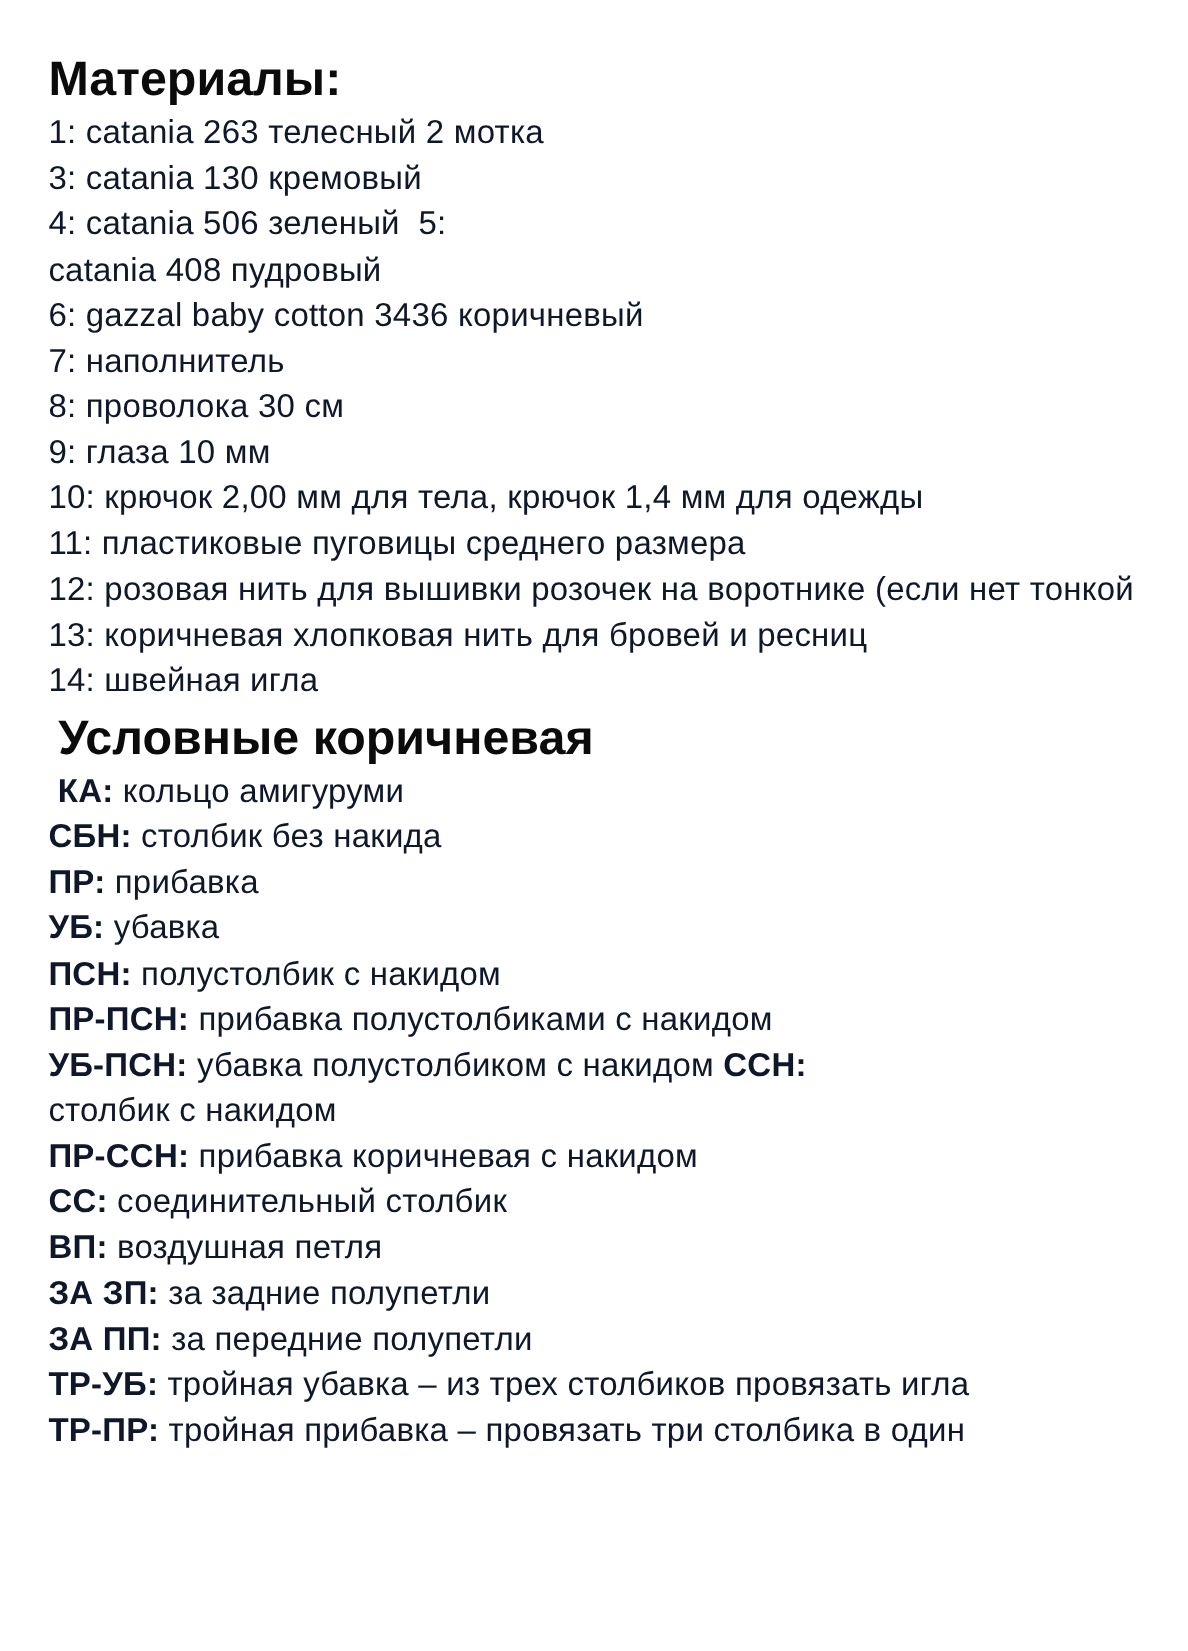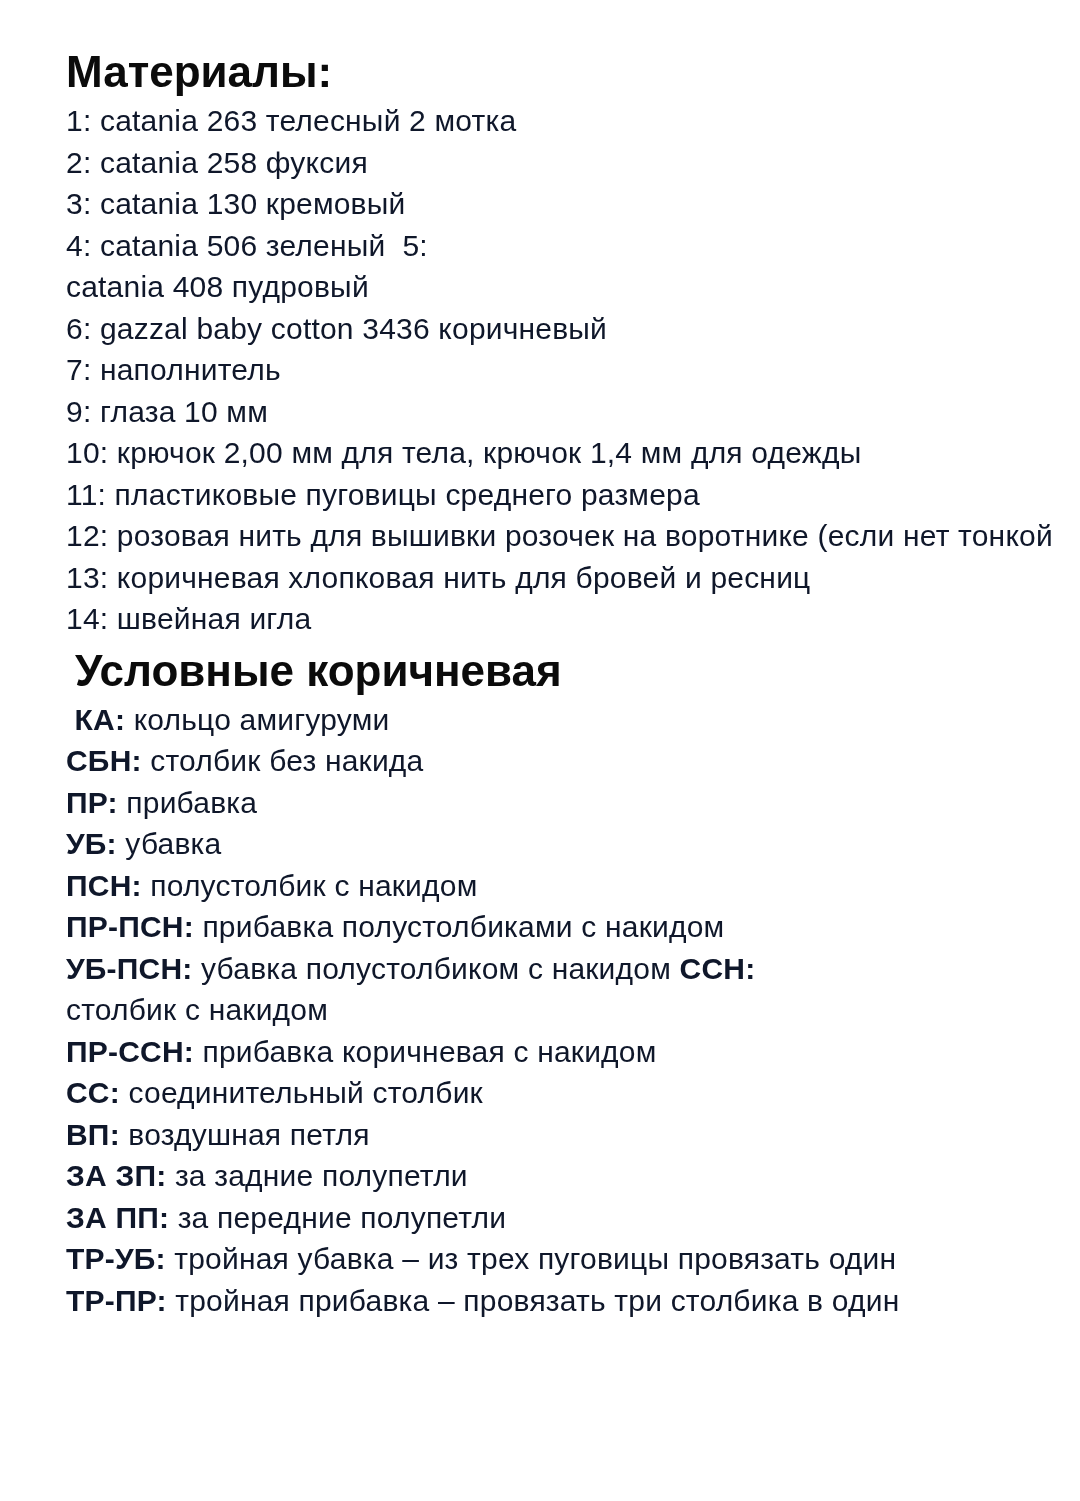--- a/index.html
+++ b/index.html
@@ -7,21 +7,21 @@
   body {
     width: 1080px;
     height: 1501px;
     overflow: hidden;
     font-family: "Liberation Sans", sans-serif;
     color: #0b0b0b;
   }
   .page {
     width: 1080px;
     height: 1501px;
-    padding: 44px 16px 0 66px;
+    padding: 44px 16px 0 44px;
     background: #ffffff;
   }
   .heading {
     font-size: 44px;
     line-height: 56px;
     font-weight: 700;
     color: #0b0b0b;
     white-space: pre-wrap;
   }
   .heading.legend-heading {
@@ -39,26 +39,26 @@
   .term { font-weight: 700; }
 </style>
 </head>
 <body>
 
 <main class="page">
   <h1 class="heading materials-heading">Материалы:</h1>
 
   <div class="list materials-list">
       <div class="line">1: catania 263 телесный 2 мотка</div>
-      <div class="line">2: catania 258 фуксия</div>
       <div class="line">3: catania 130 кремовый</div>
       <div class="line">4: catania 506 зеленый  5:</div>
       <div class="line">catania 408 пудровый</div>
       <div class="line">6: gazzal baby cotton 3436 коричневый</div>
       <div class="line">7: наполнитель</div>
+      <div class="line">8: проволока 30 см</div>
       <div class="line">9: глаза 10 мм</div>
       <div class="line">10: крючок 2,00 мм для тела, крючок 1,4 мм для одежды</div>
       <div class="line">11: пластиковые пуговицы среднего размера</div>
       <div class="line">12: розовая нить для вышивки розочек на воротнике (если нет тонкой</div>
       <div class="line">13: коричневая хлопковая нить для бровей и ресниц</div>
       <div class="line">14: швейная игла</div>
     </div>
 
   <h2 class="heading legend-heading">Условные коричневая</h2>
 
@@ -69,16 +69,16 @@
       <div class="line"><span class="term">УБ:</span><span> убавка</span></div>
       <div class="line"><span class="term">ПСН:</span><span> полустолбик с накидом</span></div>
       <div class="line"><span class="term">ПР-ПСН:</span><span> прибавка полустолбиками с накидом</span></div>
       <div class="line"><span class="term">УБ-ПСН:</span><span> убавка полустолбиком с накидом </span><span class="term">ССН:</span></div>
       <div class="line"><span>столбик с накидом</span></div>
       <div class="line"><span class="term">ПР-ССН:</span><span> прибавка коричневая с накидом</span></div>
       <div class="line"><span class="term">СС:</span><span> соединительный столбик</span></div>
       <div class="line"><span class="term">ВП:</span><span> воздушная петля</span></div>
       <div class="line"><span class="term">ЗА ЗП:</span><span> за задние полупетли</span></div>
       <div class="line"><span class="term">ЗА ПП:</span><span> за передние полупетли</span></div>
-      <div class="line"><span class="term">ТР-УБ:</span><span> тройная убавка – из трех пуговицы провязать один</span></div>
+      <div class="line"><span class="term">ТР-УБ:</span><span> тройная убавка – из трех столбиков провязать игла</span></div>
       <div class="line"><span class="term">ТР-ПР:</span><span> тройная прибавка – провязать три столбика в один</span></div>
     </div>
 </main>
 
 </body></html>

